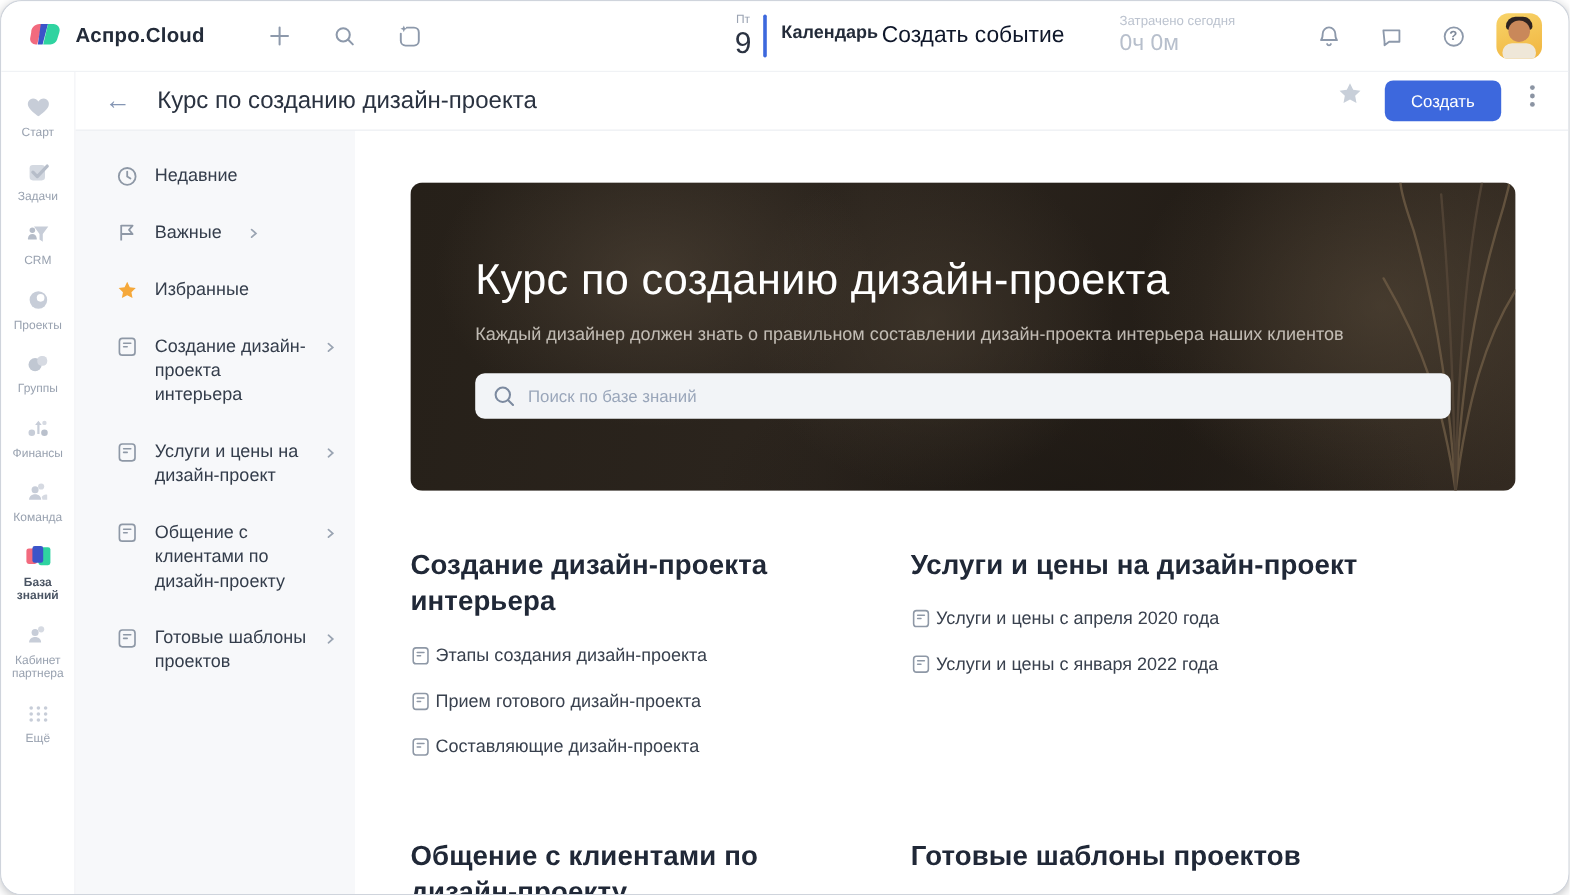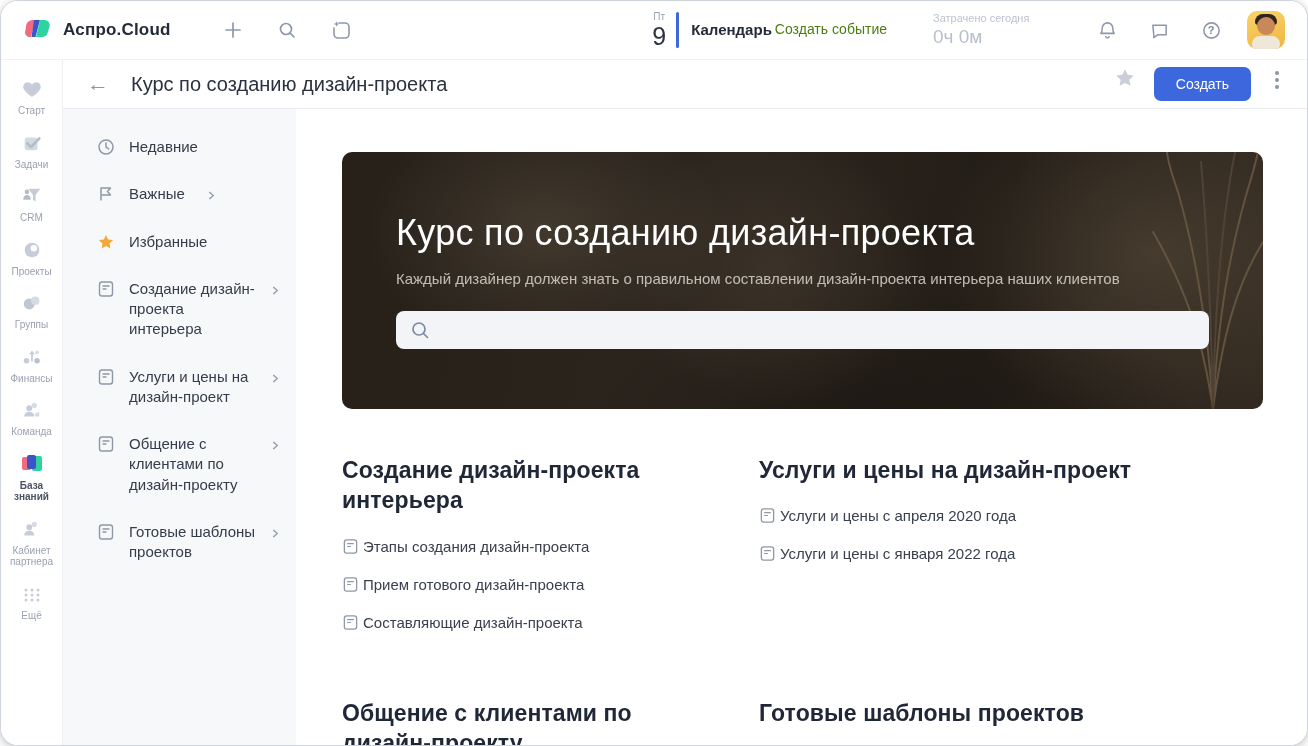--- a/index.html
+++ b/index.html
@@ -15,21 +15,21 @@
   .brand-name { font-size:17px; font-weight:700; color:#232b39; letter-spacing:.2px;}
   .top-icons { display:flex; align-items:center; gap:26px; margin-left:48px; color:#8d99ab;}
   .icon-btn { display:flex; align-items:center; justify-content:center; width:28px; height:28px; cursor:pointer; color:#8d99ab;}
   .top-right { margin-left:auto; display:flex; align-items:center; }
   .cal-date { display:flex; flex-direction:column; align-items:center; line-height:1;}
   .cal-wd { font-size:10px; color:#9aa3b2; margin-bottom:2px;}
   .cal-day { font-size:25px; color:#2b3342; font-weight:500;}
   .cal-bar { width:3px; height:36px; border-radius:2px; margin:0 12px 0 10px;}
   .cal-text { display:flex; gap:3px; line-height:1.1;}
   .cal-title { font-size:15px; font-weight:700; color:#232b39;}
-  .cal-action { font-size:14px; color:#4d7c0f; cursor:pointer;}
+  .cal-action { font-size:19px; color:#0f172a; cursor:pointer;}
   .spent { display:flex; flex-direction:column; gap:3px; margin-left:46px; line-height:1.1; min-width:130px;}
   .spent-label { font-size:11px; color:#bcc3cf;}
   .spent-value { font-size:19px; color:#b7bfcc; font-weight:500;}
   .tr-icons { display:flex; align-items:center; gap:24px; margin-left:30px; color:#7f8a9b;}
   .avatar { width:38px; height:38px; border-radius:10px; margin-left:22px; position:relative; overflow:hidden; cursor:pointer;
             background:linear-gradient(160deg,#f8d469,#f0b43f);}
   .avatar .head { position:absolute; left:10px; top:6px; width:18px; height:18px; border-radius:50%; background:#c9885a;}
   .avatar .hair { position:absolute; left:8px; top:3px; width:22px; height:11px; border-radius:10px 10px 4px 4px; background:#2d2320;}
   .avatar .body { position:absolute; left:5px; top:25px; width:28px; height:16px; border-radius:8px; background:#efe7d8;}
   
@@ -374,20 +374,21 @@
               <path d="M250 257 C248 160 244 80 238 10 M250 257 C252 150 260 60 272 0" stroke="#574839"></path>
             </svg>
             <div class="hero-inner">
               <div class="hero-title">Курс по созданию дизайн-проекта</div>
               <div class="hero-sub">Каждый дизайнер должен знать о правильном составлении дизайн-проекта интерьера наших клиентов</div>
               <div class="hero-search">
                 <svg width="20" height="20" viewBox="0 0 20 20" fill="none" stroke="currentColor" stroke-width="1.7" stroke-linecap="round">
                     <circle cx="9" cy="9" r="6"></circle>
                     <path d="M13.5 13.5L17.5 17.5"></path>
                   </svg>
+                <input type="text" placeholder="Поиск по базе знаний" style="">
               </div>
             </div>
           </div>
 
           <div class="sections">
             <section class="section">
               <h2>Создание дизайн-проекта интерьера</h2>
               <div class="kb-item">
                 <span class="dic">
                     <svg width="17" height="17" viewBox="0 0 18 18" fill="none" stroke="currentColor" stroke-width="1.4">

